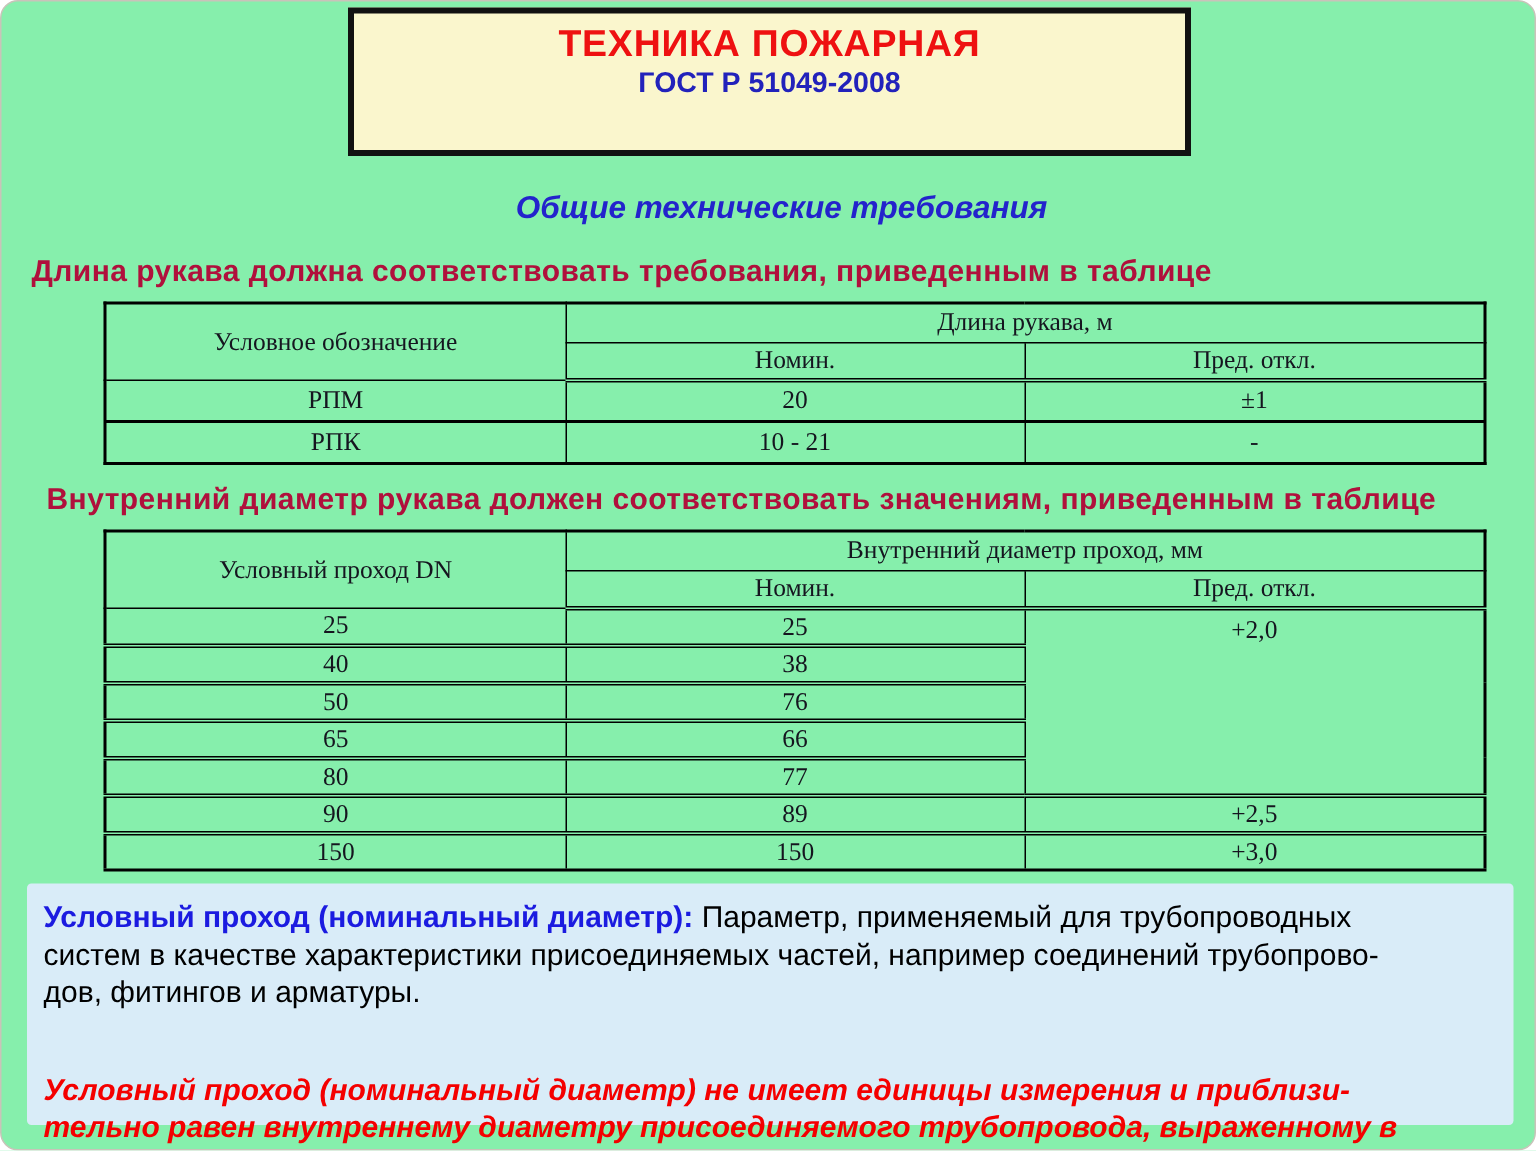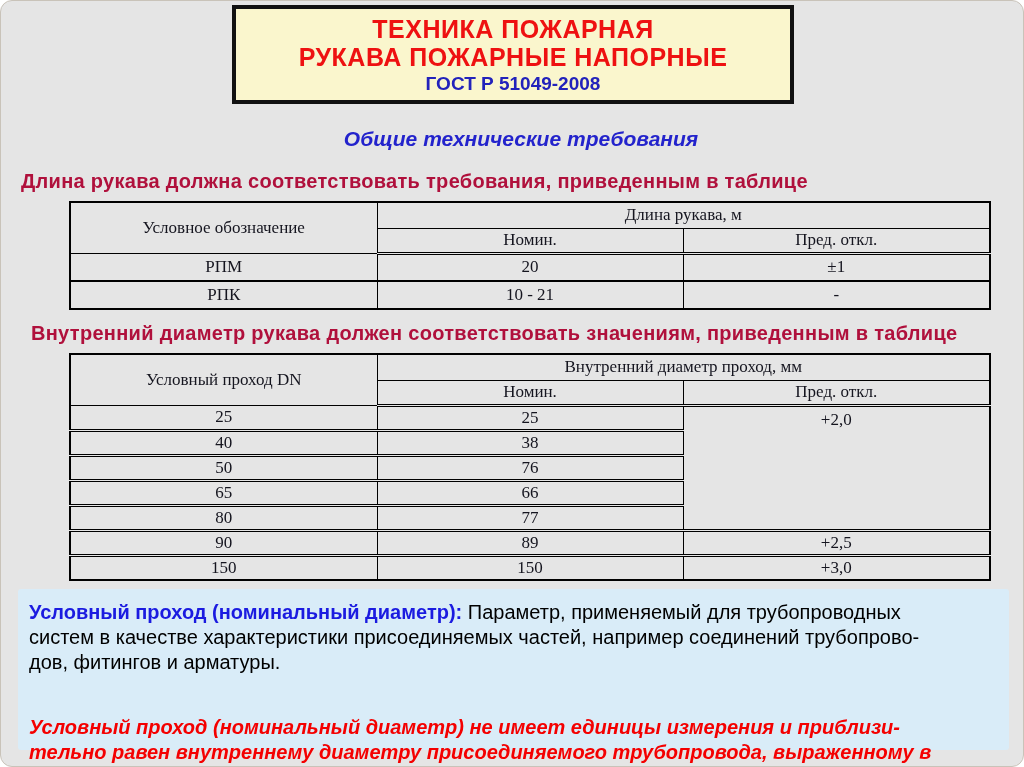--- a/index.html
+++ b/index.html
@@ -16,21 +16,21 @@
   *{margin:0;padding:0;box-sizing:border-box;}
   html,body{background:#fff;}
   body{
     width:1024px;height:767px;
     font-family:"Liberation Sans","DejaVu Sans",sans-serif;
     position:relative;overflow:hidden;
   }
   .slide{
     position:absolute;inset:0;
     width:1024px;height:767px;
-    background:#e5e5e5;
+    background:#86efac;
     border:1px solid #c9c3b9;
     border-radius:12px;
     overflow:hidden;
   }
   .title-box{
     position:absolute;left:231px;top:4px;width:562px;height:99px;
     background:var(--title-bg);
     border:4px solid #111;
     text-align:center;
     padding-top:6px;
@@ -109,21 +109,20 @@
     margin-top:40px;
   }
 </style>
 </head>
 <body>
 
 <div class="slide">
 
   <div class="title-box">
     <div class="title-line">ТЕХНИКА ПОЖАРНАЯ</div>
-    <div class="title-line">РУКАВА ПОЖАРНЫЕ НАПОРНЫЕ</div>
     <div class="gost-line">ГОСТ Р 51049-2008</div>
   </div>
 
   <div class="subtitle">Общие технические требования</div>
 
   <div class="section-heading heading-1">Длина рукава должна соответствовать требования, приведенным в таблице</div>
 
   <table class="gost table-1">
     <colgroup>
         <col style="width:307px">

